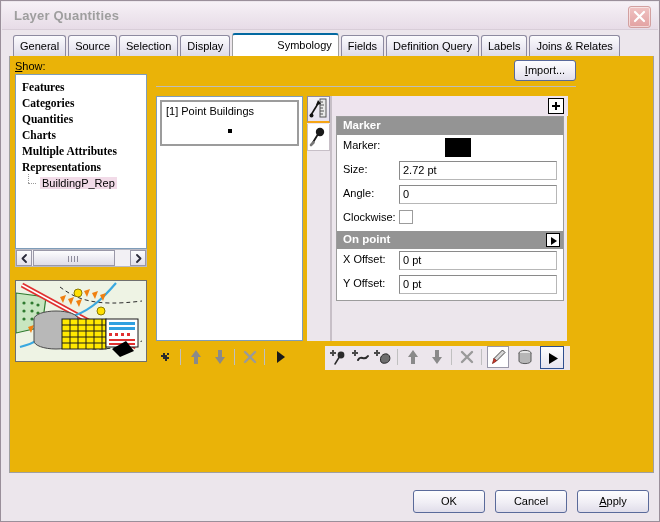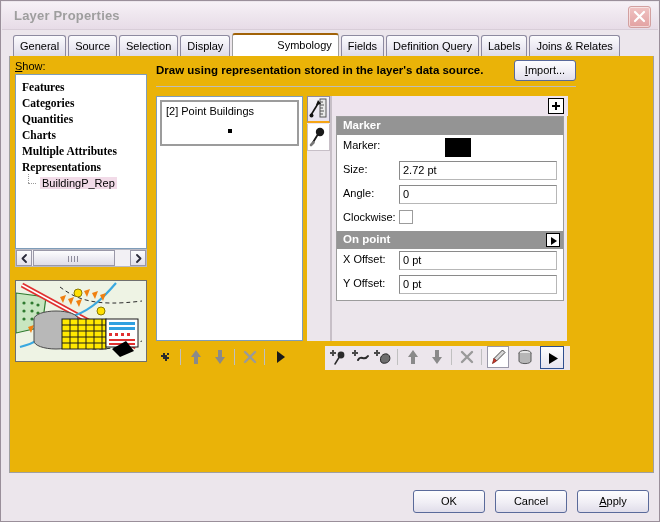--- a/index.html
+++ b/index.html
@@ -75,21 +75,21 @@
     border-bottom: none;
     border-radius: 3px 3px 0 0;
     color: #000;
     white-space: nowrap;
     box-sizing: border-box;
     cursor: pointer;
   }
   .tab.active {
     background: #ffffff;
     border: 1px solid #a0a0a0;
-    border-top: 2px solid #a16207;
+    border-top: 2px solid #0369a1;
     border-bottom: none;
     height: 23px;
     margin-top: -2px;
     line-height: 21px;
     z-index: 5;
     font-weight: normal;
     padding-left: 44px;
   }
 
   
@@ -474,21 +474,21 @@
   #btn-ok { left: 412px; }
   #btn-cancel { left: 494px; }
   #btn-apply { left: 576px; }
 </style>
 </head>
 <body>
 
 <div id="window">
 
   <div id="titlebar">
-    <div id="title-text">Layer Properties</div>
+    <div id="title-text">Layer Quantities</div>
     <div id="close-btn">
       <svg width="15" height="15" viewBox="0 0 15 15">
         <path d="M3 3 L12 12 M12 3 L3 12" stroke="#ffffff" stroke-width="2.2" stroke-linecap="round" fill="none"></path>
       </svg>
     </div>
   </div>
 
   <div id="tabstrip">
     <div class="tab"><span>General</span></div>
     <div class="tab"><span>Source</span></div>
@@ -599,27 +599,26 @@
             <rect x="105" y="52" width="3" height="3"></rect>
             <rect x="111" y="52" width="3" height="3"></rect>
           </g>
         <rect x="93" y="58" width="26" height="2" fill="#e03030"></rect>
         <rect x="93" y="62" width="26" height="2" fill="#e03030"></rect>
 
         <polygon points="96,68 110,60 118,70 104,76" fill="#000000"></polygon>
       </svg>
     </div>
 
-    <div id="draw-label">Draw using representation stored in the layer's data source.</div>
     <div id="import-btn"><u>I</u>mport...</div>
     <div id="hdr-rule"></div>
 
     <div id="symlist">
       <div id="symlist-item">
-        <span id="symlist-item-label">[2] Point Buildings</span>
+        <span id="symlist-item-label">[1] Point Buildings</span>
         <span id="symlist-item-dot"></span>
       </div>
     </div>
 
     <div id="left-toolbar">
       <div class="tb-item" style="left:0;">
         <svg width="20" height="22" viewBox="0 0 20 22">
           <path d="M9 4 h2 v2 h2 v-2 h2 v2 h-2 v2 h2 v2 h-2 v2 h-2 v-2 h-2 v-2 h-2 v-2 h2 z" fill="#2b2b2b" transform="translate(-2,3)"></path>
         </svg>
       </div>

